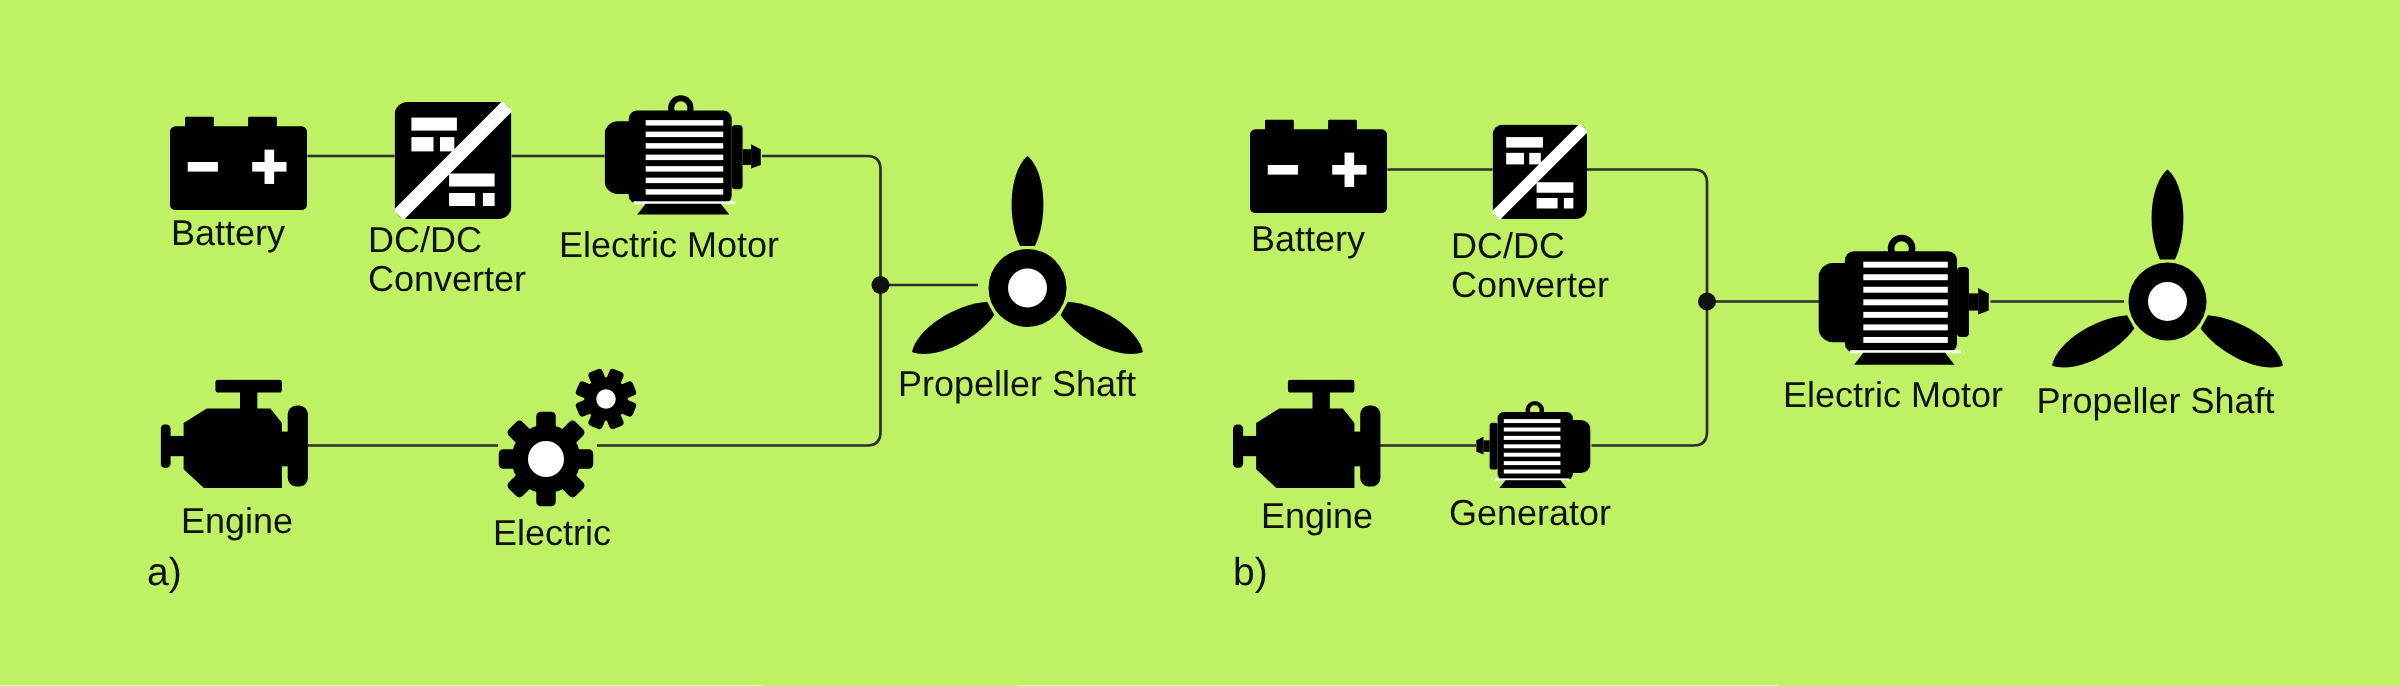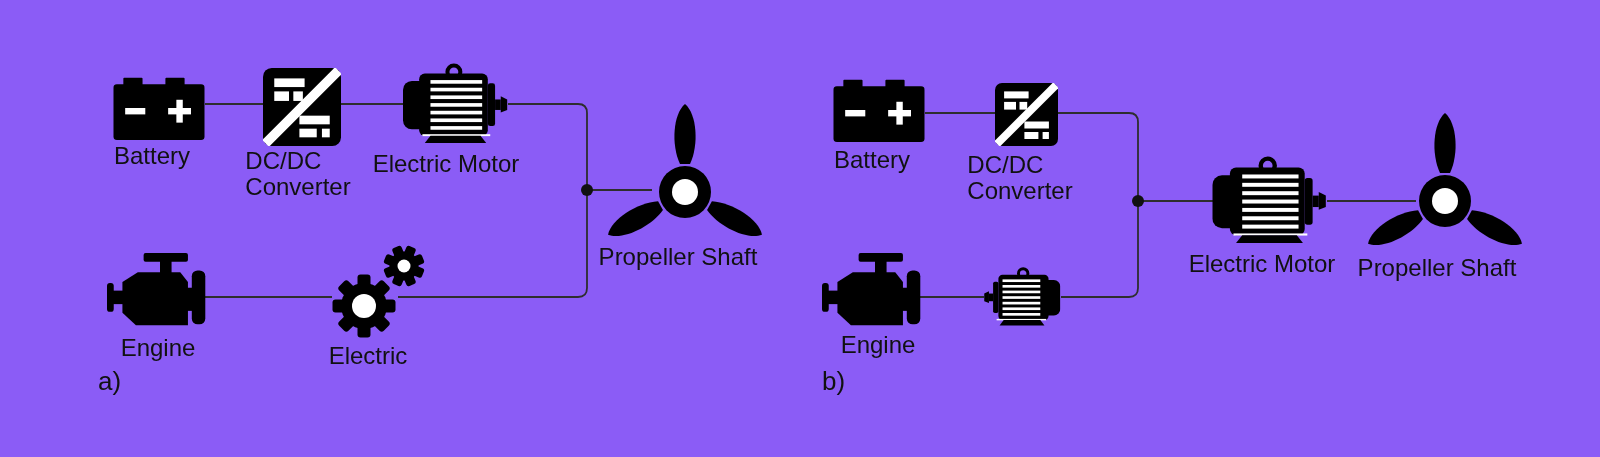--- a/index.html
+++ b/index.html
@@ -1,19 +1,19 @@
 <!DOCTYPE html>
 <html><head>
 <meta charset="utf-8">
 <style>
   html,body{margin:0;padding:0;background:#fff;}
   #figure{
     position:relative;
     width:1600px;height:457px;
-    background:#8b5cf6;
+    background:#bef264;
     overflow:hidden;
     font-family:"Liberation Sans", sans-serif;
   }
   .diagram{position:absolute;inset:0;}
   .icon{position:absolute;fill:#000;}
   .wires{position:absolute;left:0;top:0;}
   .wires path{fill:none;stroke:#2e2e2e;stroke-width:1.8;}
   .wires circle{fill:#111;}
   .lbl{
     position:absolute;
@@ -186,16 +186,17 @@
       </svg>
 
     <div class="lbl" style="left:872px;top:146px">Battery</div>
     <div class="lbl two" style="left:1020px;top:152px">
       <div>DC/DC</div>
       <div>Converter</div>
     </div>
     <div class="lbl" style="left:1262px;top:250px">Electric Motor</div>
     <div class="lbl" style="left:1437px;top:254px">Propeller Shaft</div>
     <div class="lbl" style="left:878px;top:331px">Engine</div>
+    <div class="lbl" style="left:1020px;top:329px">Generator</div>
     <div class="tag" style="left:822px;top:366px">b)</div>
   </div>
 
 </div>
 
 </body></html>

